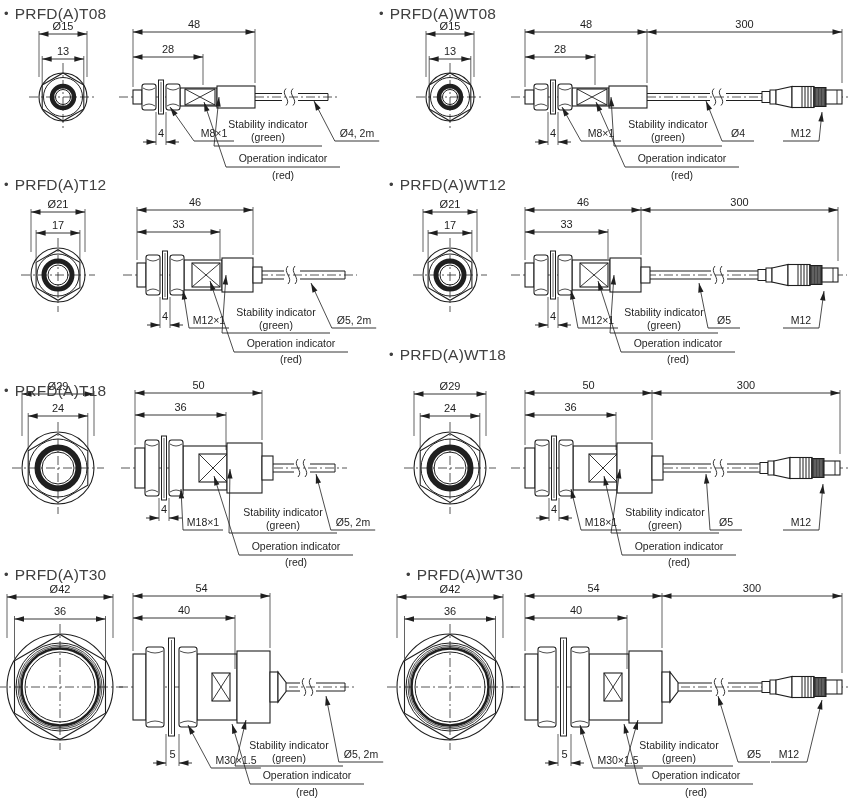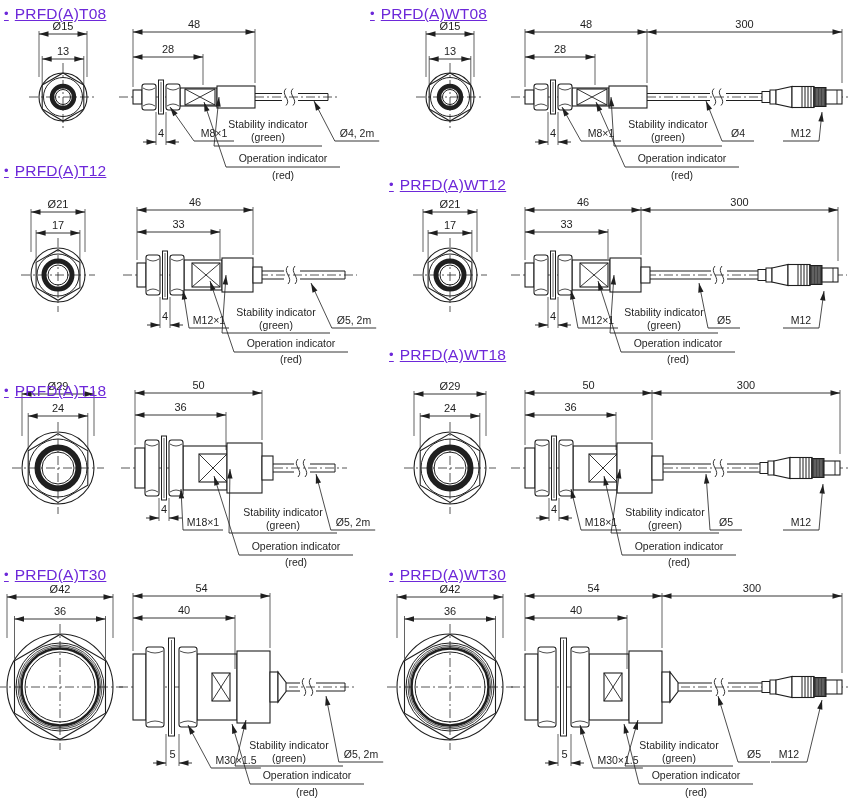--- a/index.html
+++ b/index.html
@@ -1,19 +1,19 @@
 <!DOCTYPE html>
 <html><head>
 <meta charset="utf-8">
 <style>
   html,body{margin:0;padding:0;background:#ffffff;}
   #stage{position:relative;width:851px;height:803px;background:#ffffff;overflow:hidden;
          font-family:"Liberation Sans","DejaVu Sans",sans-serif;}
   #drawing-canvas{position:absolute;left:0;top:0;}
-  .cell-title{position:absolute;font-size:15.5px;color:#6d28d9;white-space:nowrap;letter-spacing:.2px;text-decoration:underline;}
+  .cell-title{position:absolute;font-size:15.5px;color:#404040;white-space:nowrap;letter-spacing:.2px;}
   .cell-title .bullet{font-size:13px;margin-right:6px;vertical-align:1px;}
   svg text{font-family:"Liberation Sans","DejaVu Sans",sans-serif;}
 </style>
 </head>
 <body>
 
 <div id="stage">
   <svg id="drawing-canvas" width="851" height="803" viewBox="0 0 851 803">
       <g>
         <g>
@@ -763,20 +763,20 @@
           <text x="752" y="592" fill="#1f1f1f" font-size="11" text-anchor="middle">300</text>
           <text x="789" y="758" fill="#1f1f1f" font-size="10.5" text-anchor="middle">M12</text>
           <line x1="771" y1="762" x2="807" y2="762" stroke="#1f1f1f" stroke-width="0.9"></line>
           <line x1="807" y1="762" x2="822" y2="700" stroke="#1f1f1f" stroke-width="0.8"></line>
           <polygon points="822,700 822.3903511850597,709.8685169074346 817.14177380522,708.5986997994088" fill="#1f1f1f"></polygon>
         </g>
       </g>
     </svg>
 
   <div class="cell-title" style="left:4px;top:5px"><span class="bullet">•</span><span>PRFD(A)T08</span></div>
-  <div class="cell-title" style="left:370px;top:5px"><span class="bullet">•</span><span>PRFD(A)WT08</span></div>
-  <div class="cell-title" style="left:4px;top:162px"><span class="bullet">•</span><span>PRFD(A)T12</span></div>
+  <div class="cell-title" style="left:379px;top:5px"><span class="bullet">•</span><span>PRFD(A)WT08</span></div>
+  <div class="cell-title" style="left:4px;top:176px"><span class="bullet">•</span><span>PRFD(A)T12</span></div>
   <div class="cell-title" style="left:389px;top:176px"><span class="bullet">•</span><span>PRFD(A)WT12</span></div>
   <div class="cell-title" style="left:4px;top:382px"><span class="bullet">•</span><span>PRFD(A)T18</span></div>
   <div class="cell-title" style="left:389px;top:346px"><span class="bullet">•</span><span>PRFD(A)WT18</span></div>
   <div class="cell-title" style="left:4px;top:566px"><span class="bullet">•</span><span>PRFD(A)T30</span></div>
-  <div class="cell-title" style="left:389px;top:566px"><span class="bullet">•</span><span>PRFD(A)WT30</span></div>
+  <div class="cell-title" style="left:406px;top:566px"><span class="bullet">•</span><span>PRFD(A)WT30</span></div>
 </div>
 
 </body></html>

